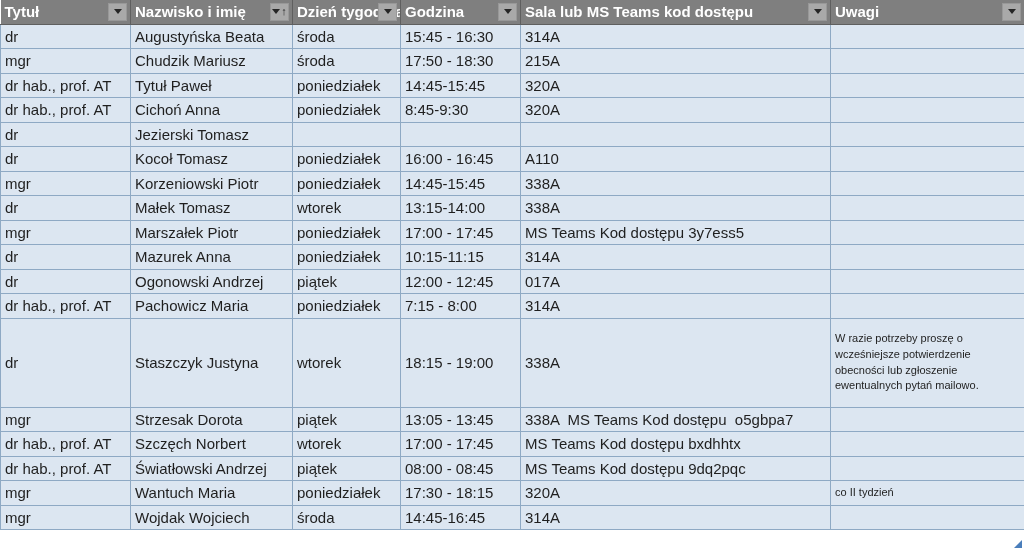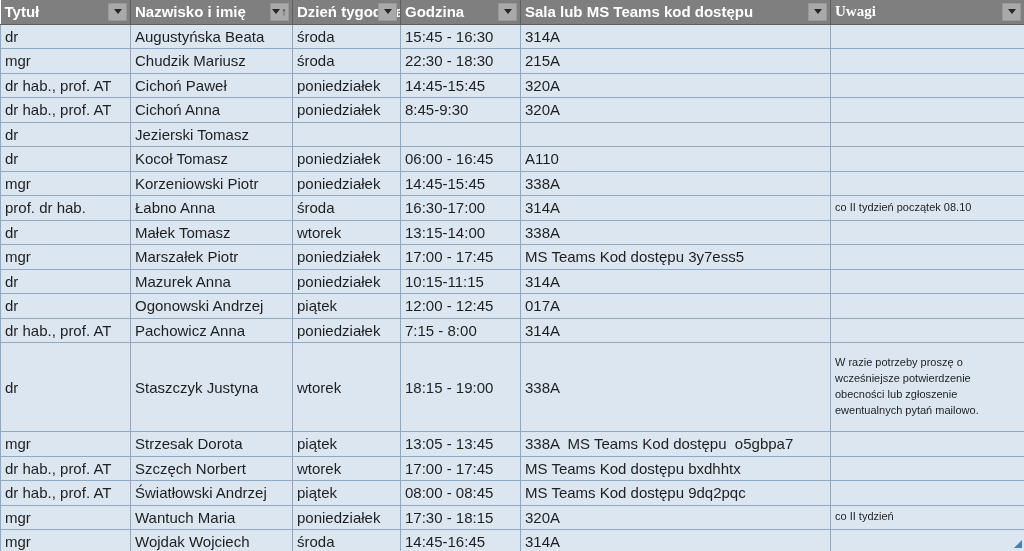--- a/index.html
+++ b/index.html
@@ -32,21 +32,21 @@
     font-weight: bold;
     text-align: left;
     height: 24px;
     padding: 1px 26px 1px 4px;
     border-right: 1px solid #5f5f5f;
     border-bottom: 1px solid #5f5f5f;
     position: relative;
     white-space: nowrap;
     overflow: hidden;
   }
-  thead th:last-child { border-right: 1px solid #7f7f7f; font-family: Liberation Serif, serif; }
+  thead th:last-child { border-right: 1px solid #7f7f7f; }
   .filter-btn {
     position: absolute;
     right: 3px; top: 50%;
     transform: translateY(-50%);
     width: 19px; height: 18px;
     background: #a9a9a9;
     border: 1px solid #989898;
     display: flex;
     align-items: center;
     justify-content: center;
@@ -158,27 +158,27 @@
           <td class="col-nazwisko">Augustyńska Beata</td>
           <td class="col-dzien">środa</td>
           <td class="col-godzina">15:45 - 16:30</td>
           <td class="col-sala">314A</td>
           <td class="col-uwagi"></td>
         </tr>
         <tr>
           <td class="col-tytul">mgr</td>
           <td class="col-nazwisko">Chudzik Mariusz</td>
           <td class="col-dzien">środa</td>
-          <td class="col-godzina">22:30 - 18:30</td>
+          <td class="col-godzina">17:50 - 18:30</td>
           <td class="col-sala">215A</td>
           <td class="col-uwagi"></td>
         </tr>
         <tr>
           <td class="col-tytul">dr hab., prof. AT</td>
-          <td class="col-nazwisko">Cichoń Paweł</td>
+          <td class="col-nazwisko">Tytuł Paweł</td>
           <td class="col-dzien">poniedziałek</td>
           <td class="col-godzina">14:45-15:45</td>
           <td class="col-sala">320A</td>
           <td class="col-uwagi"></td>
         </tr>
         <tr>
           <td class="col-tytul">dr hab., prof. AT</td>
           <td class="col-nazwisko">Cichoń Anna</td>
           <td class="col-dzien">poniedziałek</td>
           <td class="col-godzina">8:45-9:30</td>
@@ -190,39 +190,31 @@
           <td class="col-nazwisko">Jezierski Tomasz</td>
           <td class="col-dzien"></td>
           <td class="col-godzina"></td>
           <td class="col-sala"></td>
           <td class="col-uwagi"></td>
         </tr>
         <tr>
           <td class="col-tytul">dr</td>
           <td class="col-nazwisko">Kocoł Tomasz</td>
           <td class="col-dzien">poniedziałek</td>
-          <td class="col-godzina">06:00 - 16:45</td>
+          <td class="col-godzina">16:00 - 16:45</td>
           <td class="col-sala">A110</td>
           <td class="col-uwagi"></td>
         </tr>
         <tr>
           <td class="col-tytul">mgr</td>
           <td class="col-nazwisko">Korzeniowski Piotr</td>
           <td class="col-dzien">poniedziałek</td>
           <td class="col-godzina">14:45-15:45</td>
           <td class="col-sala">338A</td>
           <td class="col-uwagi"></td>
-        </tr>
-        <tr>
-          <td class="col-tytul">prof. dr hab.</td>
-          <td class="col-nazwisko">Łabno Anna</td>
-          <td class="col-dzien">środa</td>
-          <td class="col-godzina">16:30-17:00</td>
-          <td class="col-sala">314A</td>
-          <td class="col-uwagi">co II tydzień początek 08.10</td>
         </tr>
         <tr>
           <td class="col-tytul">dr</td>
           <td class="col-nazwisko">Małek Tomasz</td>
           <td class="col-dzien">wtorek</td>
           <td class="col-godzina">13:15-14:00</td>
           <td class="col-sala">338A</td>
           <td class="col-uwagi"></td>
         </tr>
         <tr>
@@ -244,21 +236,21 @@
         <tr>
           <td class="col-tytul">dr</td>
           <td class="col-nazwisko">Ogonowski Andrzej</td>
           <td class="col-dzien">piątek</td>
           <td class="col-godzina">12:00 - 12:45</td>
           <td class="col-sala">017A</td>
           <td class="col-uwagi"></td>
         </tr>
         <tr>
           <td class="col-tytul">dr hab., prof. AT</td>
-          <td class="col-nazwisko">Pachowicz Anna</td>
+          <td class="col-nazwisko">Pachowicz Maria</td>
           <td class="col-dzien">poniedziałek</td>
           <td class="col-godzina">7:15 - 8:00</td>
           <td class="col-sala">314A</td>
           <td class="col-uwagi"></td>
         </tr>
         <tr class="tall">
           <td class="col-tytul">dr</td>
           <td class="col-nazwisko">Staszczyk Justyna</td>
           <td class="col-dzien">wtorek</td>
           <td class="col-godzina">18:15 - 19:00</td>

